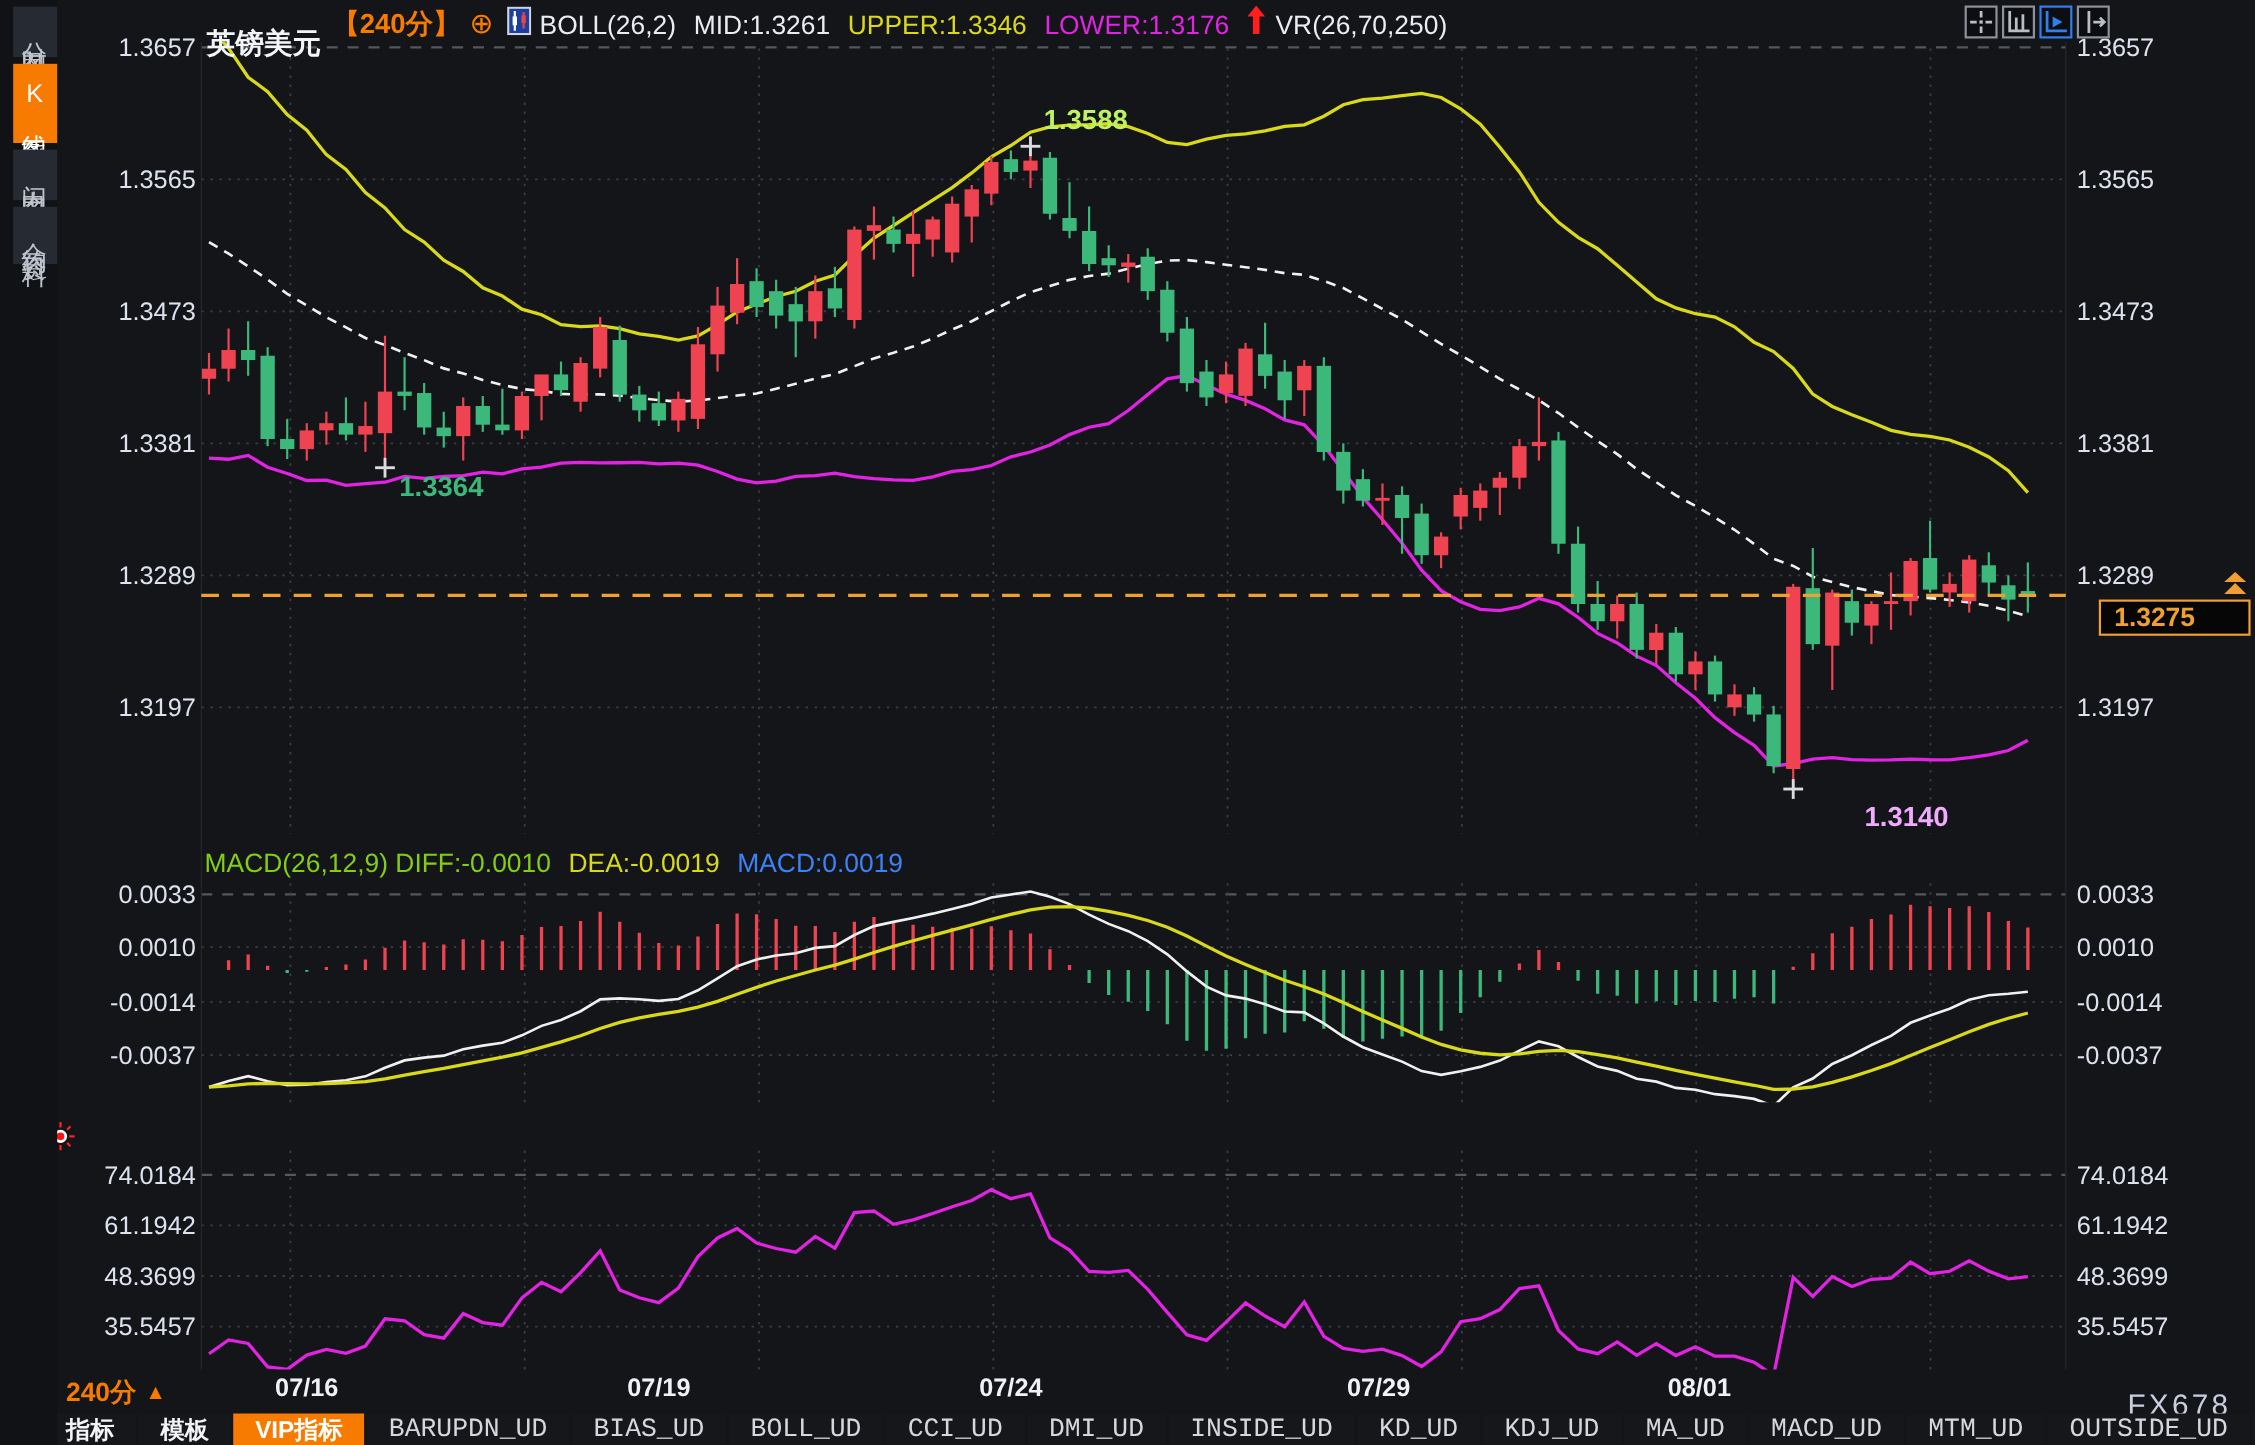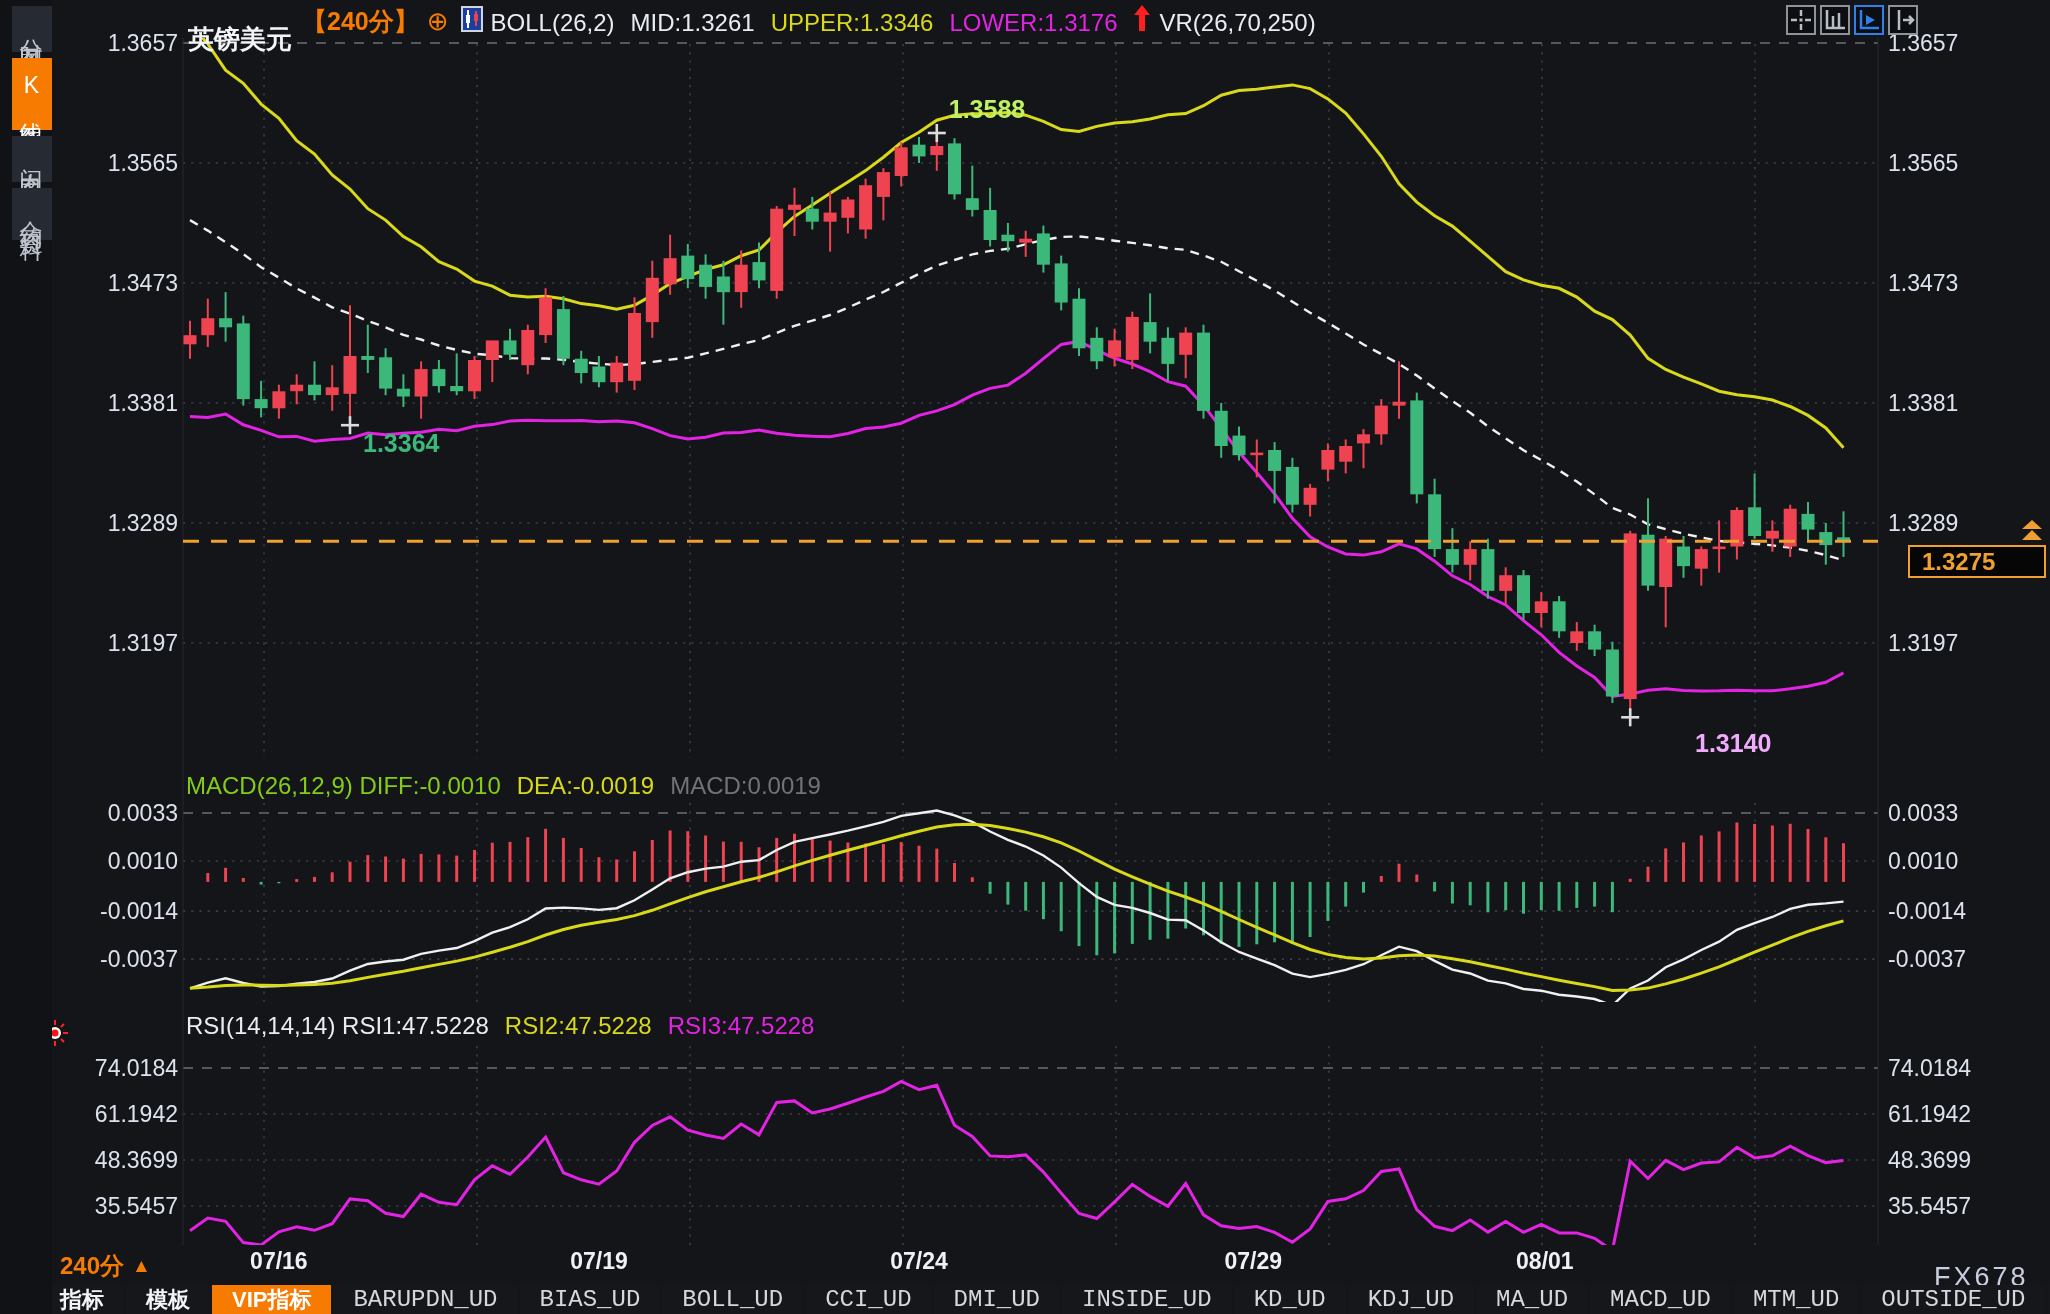--- a/index.html
+++ b/index.html
@@ -503,22 +503,21 @@
       <div class="ax-label ax-left" style="top: 1055px;">74.0184</div>
       <div class="ax-label ax-right" style="top: 1055px;">74.0184</div>
       <div class="ax-label ax-left" style="top: 1101px;">61.1942</div>
       <div class="ax-label ax-right" style="top: 1101px;">61.1942</div>
       <div class="ax-label ax-left" style="top: 1147px;">48.3699</div>
       <div class="ax-label ax-right" style="top: 1147px;">48.3699</div>
       <div class="ax-label ax-left" style="top: 1193px;">35.5457</div>
       <div class="ax-label ax-right" style="top: 1193px;">35.5457</div>
     </div>
 
-  <div class="panel-header" id="macd-header" style="top:772px;"><span class="hdr-seg" style="color: #84cc16;">MACD(26,12,9) DIFF:-0.0010</span><span class="hdr-seg" style="color: rgb(217, 217, 25);">DEA:-0.0019</span><span class="hdr-seg" style="color: #737373;">MACD:0.0019</span></div>
-  <div class="panel-header" id="rsi-header" style="top:1012px;"><span class="hdr-seg" style="color: rgb(233, 237, 243);">RSI(14,14,14) RSI1:47.5228</span><span class="hdr-seg" style="color: rgb(217, 217, 25);">RSI2:47.5228</span><span class="hdr-seg" style="color: rgb(227, 35, 227);">RSI3:47.5228</span></div>
+  <div class="panel-header" id="macd-header" style="top:772px;"><span class="hdr-seg" style="color: #84cc16;">MACD(26,12,9) DIFF:-0.0010</span><span class="hdr-seg" style="color: rgb(217, 217, 25);">DEA:-0.0019</span><span class="hdr-seg" style="color: #3b82f6;">MACD:0.0019</span></div>
 
   <div id="alert-icon">
     <svg width="26" height="26" viewBox="0 0 26 26">
       <g stroke="#ff2222" stroke-width="2">
         <line x1="13" y1="0" x2="13" y2="5"></line>
           <line x1="13" y1="21" x2="13" y2="26"></line>
         <line x1="0" y1="13" x2="5" y2="13"></line>
           <line x1="21" y1="13" x2="26" y2="13"></line>
         <line x1="4" y1="4" x2="7" y2="7"></line>
           <line x1="19" y1="19" x2="22" y2="22"></line>

